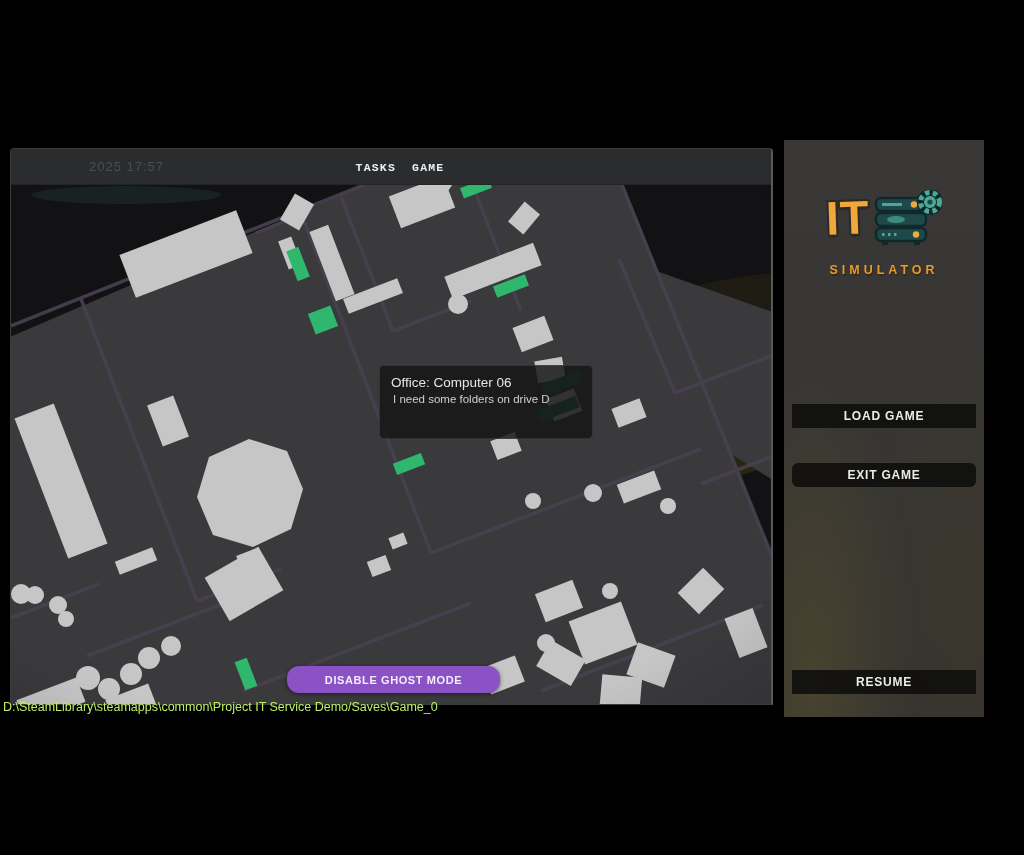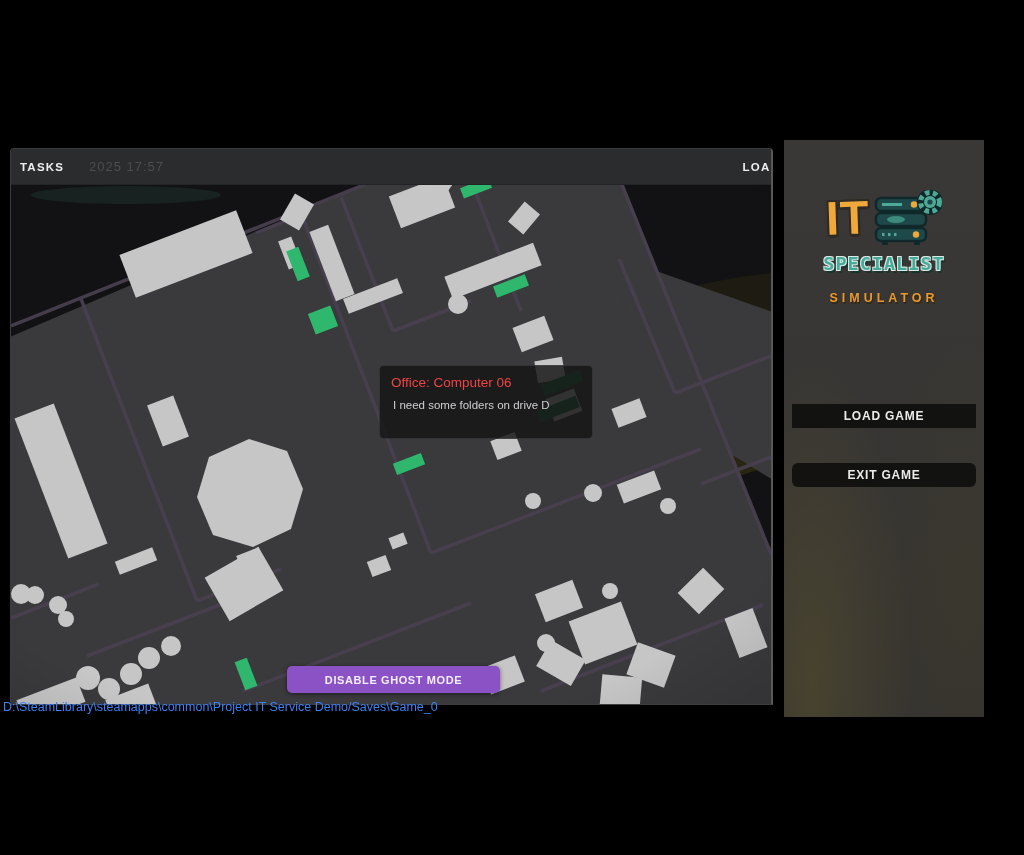--- a/index.html
+++ b/index.html
@@ -9,44 +9,44 @@
 
   
   #map-window { left:10px; top:148px; width:763px; height:557px;
     background:#121214; border:1px solid #3c3c3e; border-right:2px solid #58585a;
     border-radius:4px 4px 0 0; overflow:hidden; }
   #window-header { left:0; top:0; width:100%; height:36px; background:#2a2c2d;
     border-bottom:1px solid #222426; }
   #game-datetime { left:78px; top:10px; font-size:13px; letter-spacing:1px;
     color:#7b8488; opacity:.38; }
   #tabs { left:0; top:0; width:100%; height:36px; display:flex; gap:16px;
-    align-items:center; justify-content:space-between; transform:translateX(9px); }
+    align-items:center; justify-content:center; transform:translateX(9px);font-family:Liberation Mono, monospace; }
   .tab { color:#eceef0; font-size:11.5px; font-weight:bold; letter-spacing:1.2px;
     cursor:pointer; }
 
   #map-svg { left:0; top:36px; }
   #map-vignette { left:0; top:36px; width:763px; height:521px; pointer-events:none;
     background:radial-gradient(120% 120% at 45% 42%, rgba(0,0,0,0) 52%, rgba(0,0,0,.42) 100%); }
 
   
   #task-tooltip { left:368px; top:216px; width:214px; height:74px;
     background:rgba(22,22,23,.84); border:1px solid rgba(110,110,115,.28);
     border-radius:5px; padding:9px 11px; }
-  #tooltip-title { color:#ef4444; font-size:13.5px; }
-  #tooltip-description { color:#cfcfd2; font-size:11.5px; margin-top:9px; padding-left:2px; }
+  #tooltip-title { color:#e5e5e5; font-size:13.5px; }
+  #tooltip-description { color:#cfcfd2; font-size:11.5px; margin-top:3px; padding-left:2px; }
 
   
   #disable-ghost-mode-button { left:276px; top:517px; width:213px; height:27px;
-    background:#8a52c5; border:none; border-radius:5px; color:#f3eefb;
+    background:#8a52c5; border:none; border-radius:12px; color:#f3eefb;
     font-size:11px; font-weight:bold; letter-spacing:.6px; cursor:pointer;
     display:flex; align-items:center; justify-content:center;
     box-shadow:0 1px 4px rgba(0,0,0,.5); font-family:"Liberation Sans",sans-serif; }
 
   
-  #save-path-text { left:3px; top:700px; color:#3b82f6; font-size:12.5px;text-align:right; }
+  #save-path-text { left:3px; top:700px; color:#bef264; font-size:12.5px;text-align:right; }
 
   
   #menu-panel { left:784px; top:140px; width:200px; height:577px;
     background:
       radial-gradient(ellipse at 14% 94%, rgba(100,90,42,.40), transparent 42%),
       radial-gradient(ellipse at 90% 80%, rgba(70,64,32,.25), transparent 40%),
       linear-gradient(#3a3836,#353331); }
   #game-logo { margin-top:50px; text-align:center; }
   #logo-row { display:flex; align-items:center; justify-content:center; gap:5px; }
   #logo-it-text { font-size:47px; font-weight:900; line-height:.9; color:#f1a83a;
@@ -72,21 +72,21 @@
 </style>
 </head>
 <body>
 
 <div id="map-window" class="abs">
 
   <div id="window-header" class="abs">
     <span id="game-datetime" class="abs">2025  17:57</span>
     <div id="tabs" class="abs">
       <span class="tab">TASKS</span>
-      <span class="tab">LOAD</span>
+      <span class="tab">GAME</span>
     </div>
   </div>
 
   <svg id="map-svg" class="abs" width="763" height="521" viewBox="0 0 763 521">
     <rect x="0" y="0" width="763" height="521" fill="#121214"></rect>
 
     <g>
       <ellipse cx="690" cy="266" rx="150" ry="34" fill="#3a340f" opacity="0.55" transform="rotate(-14 690 266)"></ellipse>
       <ellipse cx="700" cy="120" rx="120" ry="22" fill="#322d0e" opacity="0.4" transform="rotate(-12 700 120)"></ellipse>
       <ellipse cx="700" cy="400" rx="120" ry="26" fill="#37310f" opacity="0.4" transform="rotate(-16 700 400)"></ellipse>
@@ -217,19 +217,19 @@
           <rect x="40" y="51" width="6" height="4" fill="#10282a"></rect>
         </g>
         <g>
           <circle cx="56" cy="12" r="9.5" fill="none" stroke="#10282a" stroke-width="7"></circle>
           <circle cx="56" cy="12" r="9.5" fill="none" stroke="#4da995" stroke-width="5" stroke-dasharray="4.5 3.4"></circle>
           <circle cx="56" cy="12" r="6" fill="#4da995"></circle>
           <circle cx="56" cy="12" r="2.6" fill="#1e484a"></circle>
         </g>
       </svg>
     </div>
-    <div id="logo-specialist-text">SPECIALIST</div>
     <div id="logo-simulator-text">SIMULATOR</div>
   </div>
 
   <button id="load-game-button" class="menu-btn">LOAD GAME</button>
   <button id="exit-game-button" class="menu-btn">EXIT GAME</button>
+  <button id="resume-button" class="menu-btn">RESUME</button>
 </div>
 
 </body></html>

